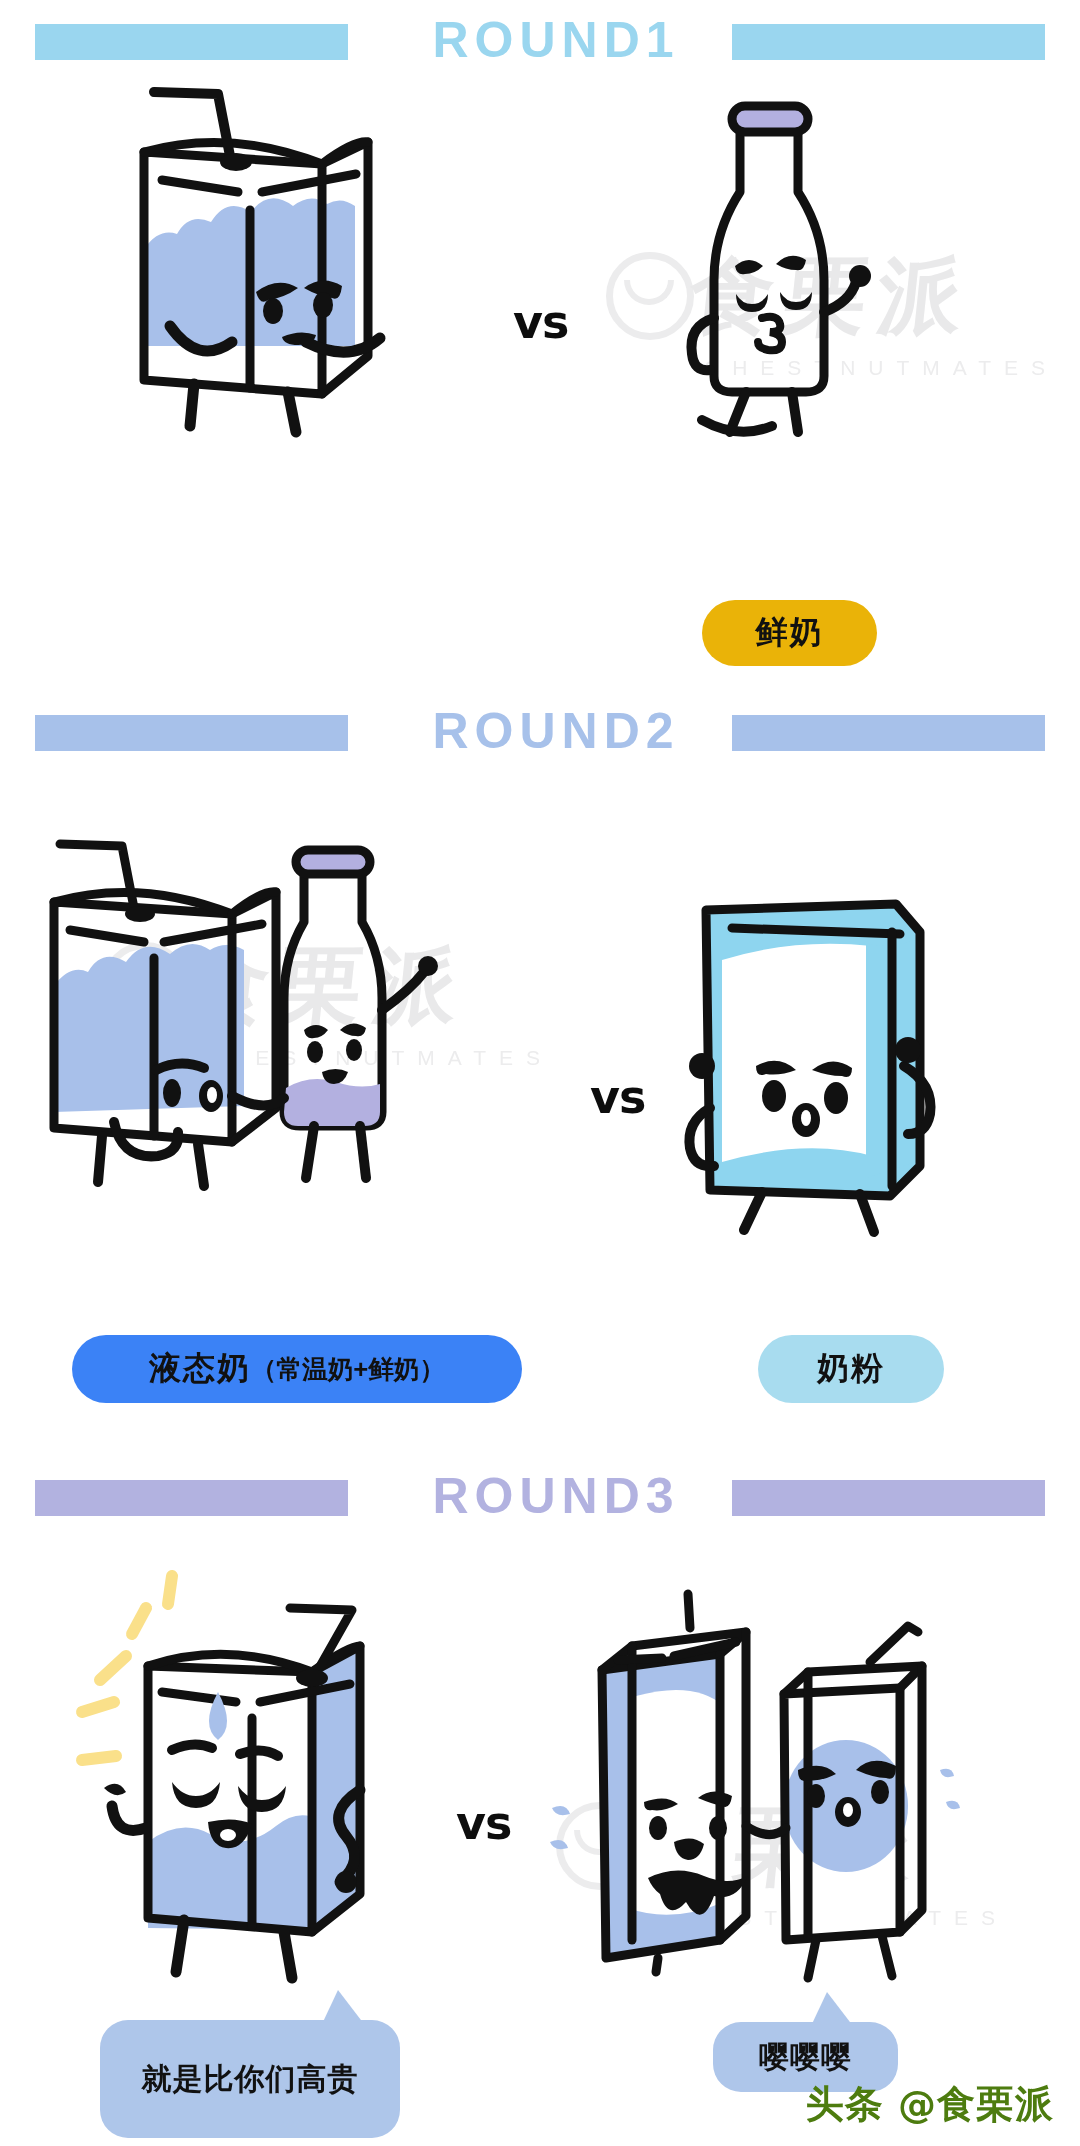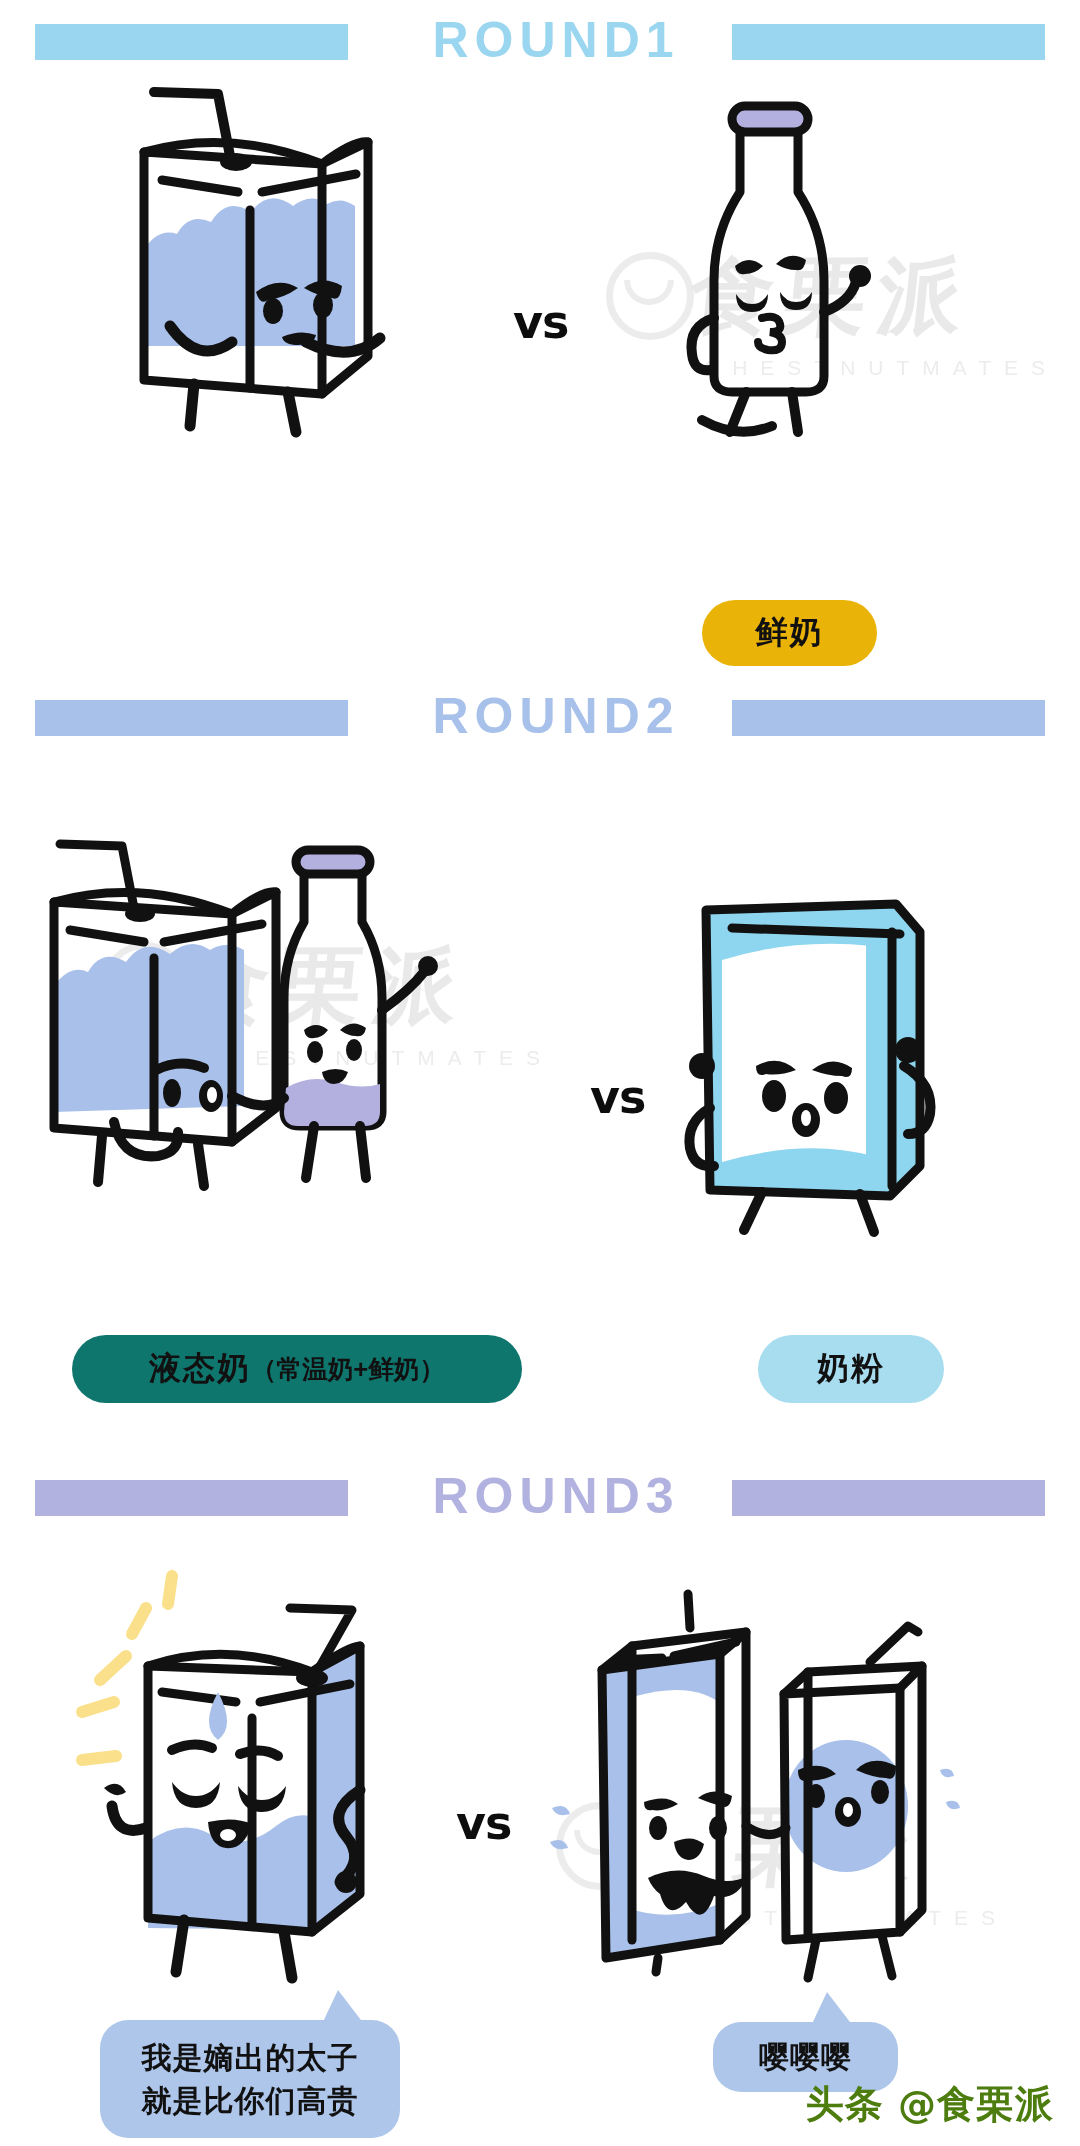--- a/index.html
+++ b/index.html
@@ -148,21 +148,21 @@
       <g fill="none" stroke="#111" stroke-width="10" stroke-linecap="round">
         <path d="M106 312 L90 352"></path>
         <path d="M152 312 L158 352"></path>
       </g>
       <path d="M62 340 q36 20 70 6" fill="none" stroke="#111" stroke-width="10" stroke-linecap="round"></path>
     </svg>
   </div>
 
   <div class="pill" style="left:702px;top:600px;width:175px;height:66px;background:#eab308;font-size:32px;">鲜奶</div>
 
-  <div class="round-header" style="top:682px;">
+  <div class="round-header" style="top:697px;">
     <div class="rh-bar left" style="background:#a7c1ea;"></div>
     <div class="rh-bar right" style="background:#a7c1ea;"></div>
     <div class="rh-title" style="color:#a7c1ea;">ROUND2</div>
   </div>
 
   <div class="wm" style="left:185px;top:930px;">
     <div class="wm-ring"></div>
     <div class="wm-smile"></div>
     <div class="wm-cn">食栗派</div>
     <div class="wm-en">CHESTNUTMATES</div>
@@ -244,21 +244,21 @@
       </g>
       <circle cx="32" cy="196" r="13" fill="#111"></circle>
       <circle cx="238" cy="180" r="13" fill="#111"></circle>
       <g fill="none" stroke="#111" stroke-width="10" stroke-linecap="round">
         <path d="M92 322 L74 360"></path>
         <path d="M190 324 L204 362"></path>
       </g>
     </svg>
   </div>
 
-  <div class="pill" style="left:72px;top:1335px;width:450px;height:68px;background:#0f766e;font-size:32px;">
+  <div class="pill" style="left:72px;top:1335px;width:450px;height:68px;background:#3b82f6;font-size:32px;">
     <span>液态奶</span>
       <span class="sub">（常温奶+鲜奶）</span>
   </div>
   <div class="pill" style="left:758px;top:1335px;width:186px;height:68px;background:#a8dcef;font-size:32px;">奶粉</div>
 
   <div class="round-header" style="top:1462px;">
     <div class="rh-bar left" style="background:#b2b2e0;"></div>
     <div class="rh-bar right" style="background:#b2b2e0;"></div>
     <div class="rh-title" style="color:#b2b2e0;">ROUND3</div>
   </div>
@@ -372,21 +372,20 @@
         <path d="M-18 198 q14 -6 18 6 q-14 4 -18 -6 z"></path>
         <path d="M-20 232 q14 -6 18 6 q-14 4 -18 -6 z"></path>
         <path d="M370 160 q12 -4 14 6 q-12 4 -14 -6 z"></path>
         <path d="M376 192 q12 -4 14 6 q-12 4 -14 -6 z"></path>
       </g>
     </svg>
   </div>
 
   <div class="bubble" style="left:100px;top:2020px;width:300px;height:118px;background:#aec6ea;font-size:30px;">
     <span class="tail" style="left:222px;border-bottom:34px solid #aec6ea;"></span>
-    <div>我是嫡出的太子</div>
     <div>就是比你们高贵</div>
   </div>
 
   <div class="bubble" style="left:713px;top:2022px;width:185px;height:70px;background:#aec6ea;font-size:30px;text-align:right;">
     <span class="tail" style="left:98px;border-bottom:34px solid #aec6ea;"></span>
     <div>嘤嘤嘤</div>
   </div>
 
   <div class="footer">头条 @食栗派</div>
 

